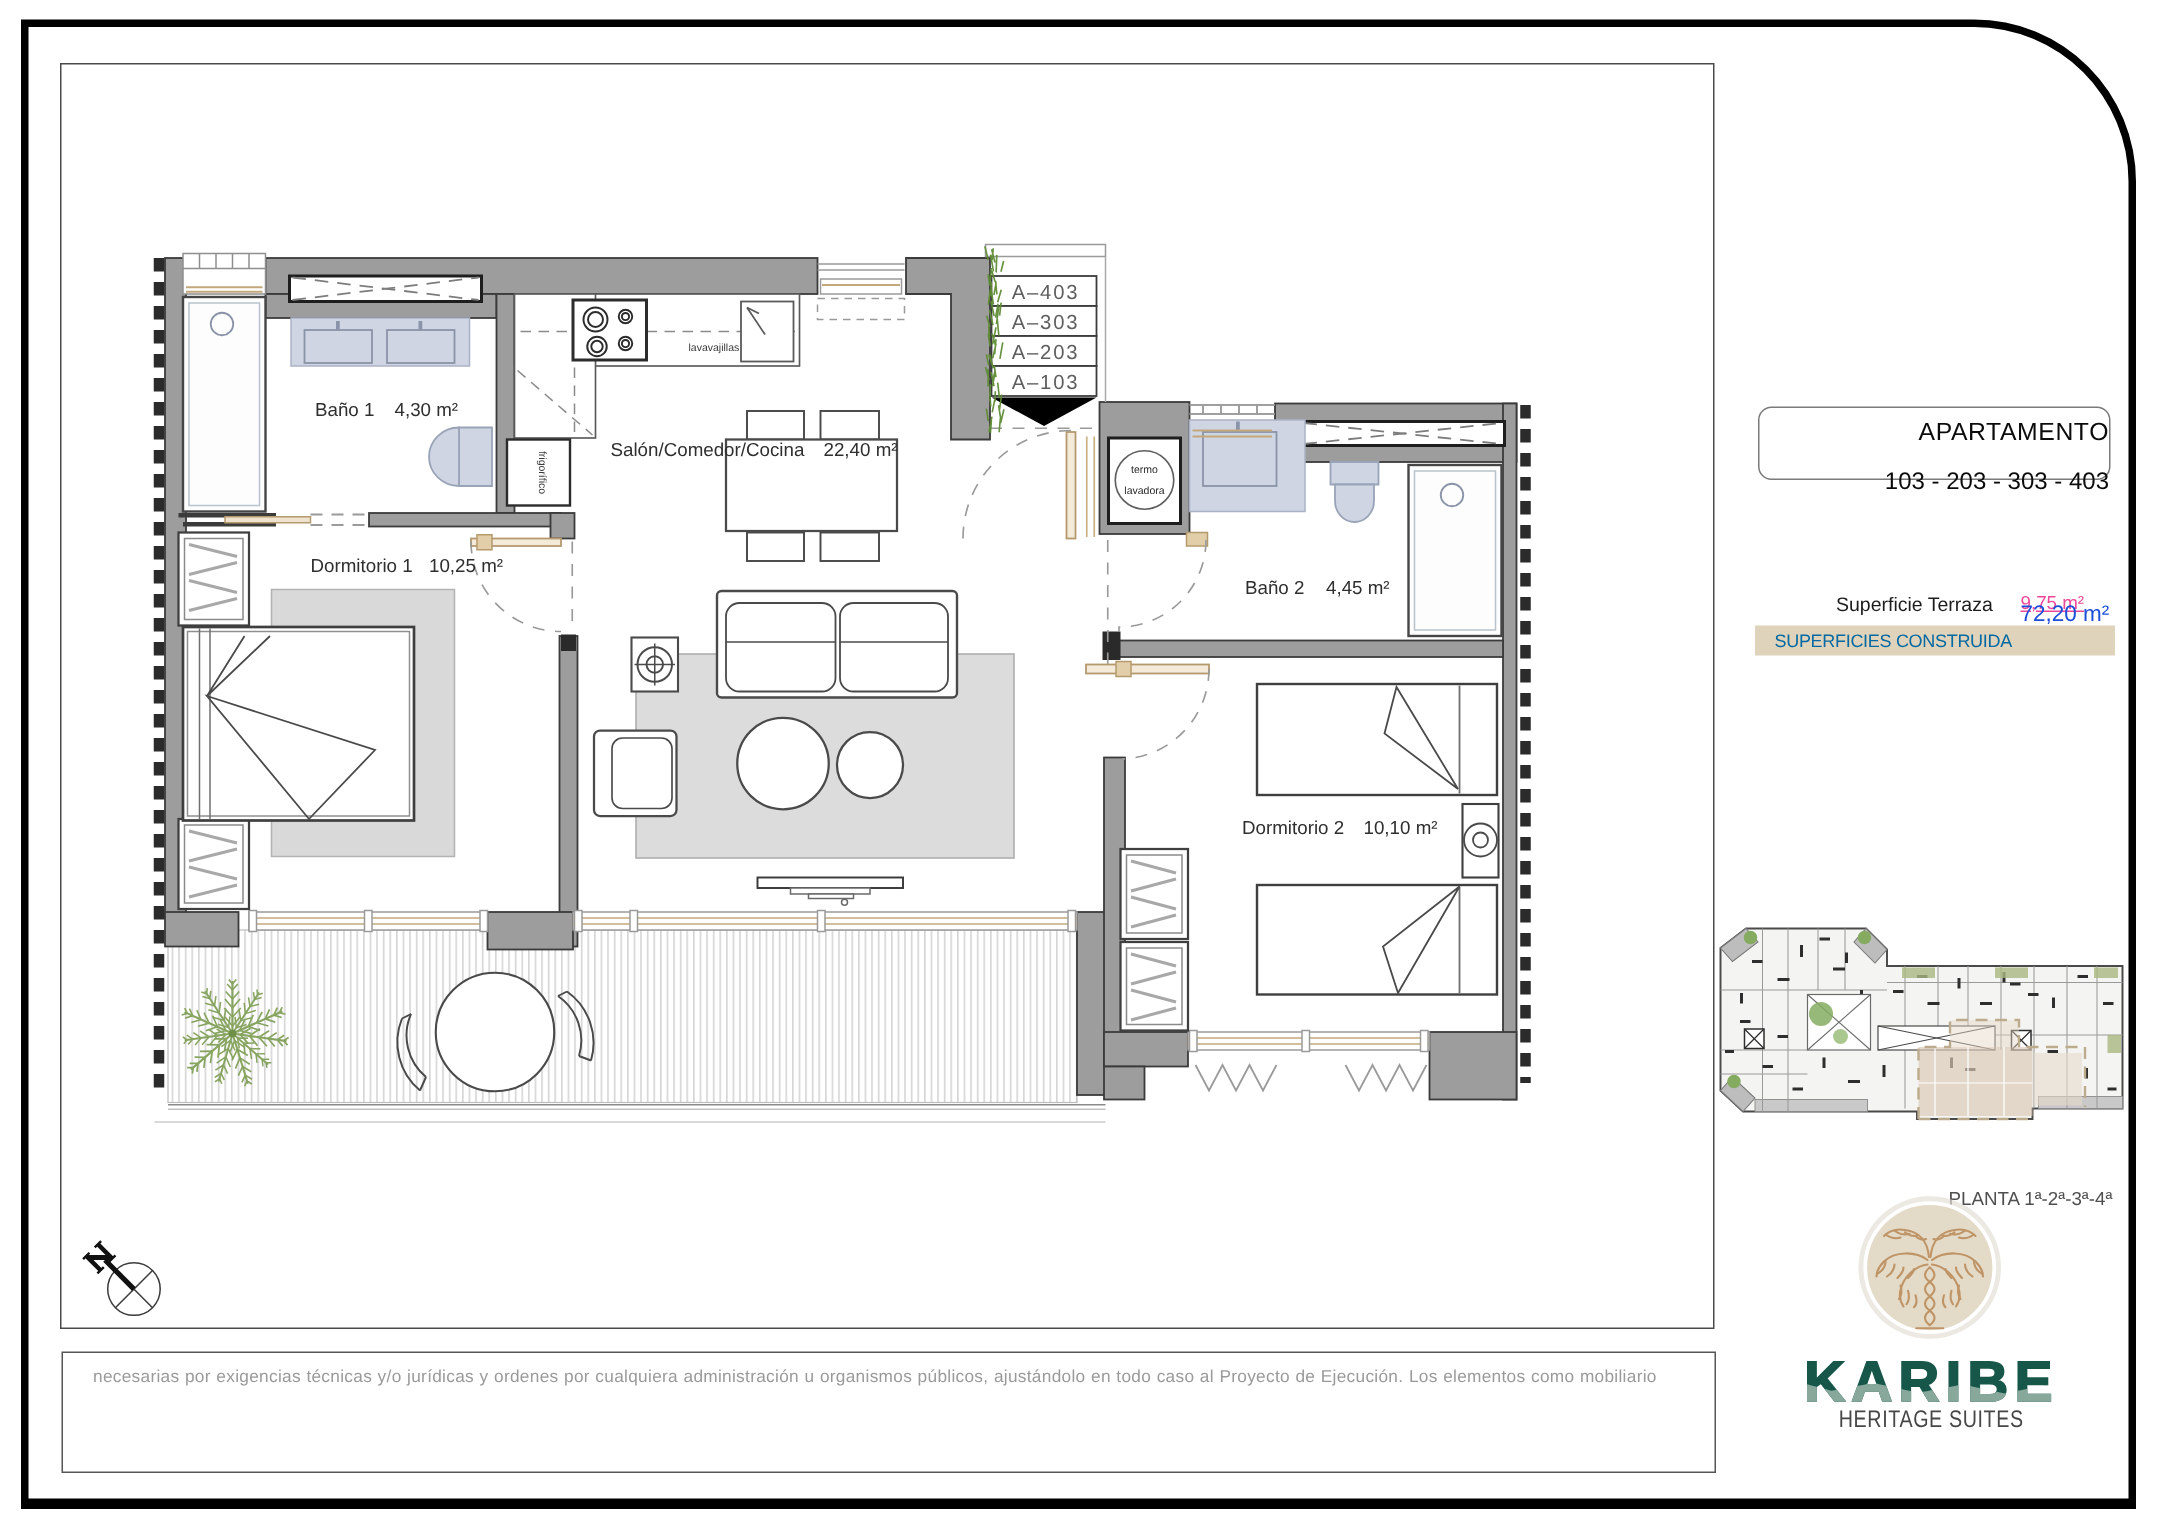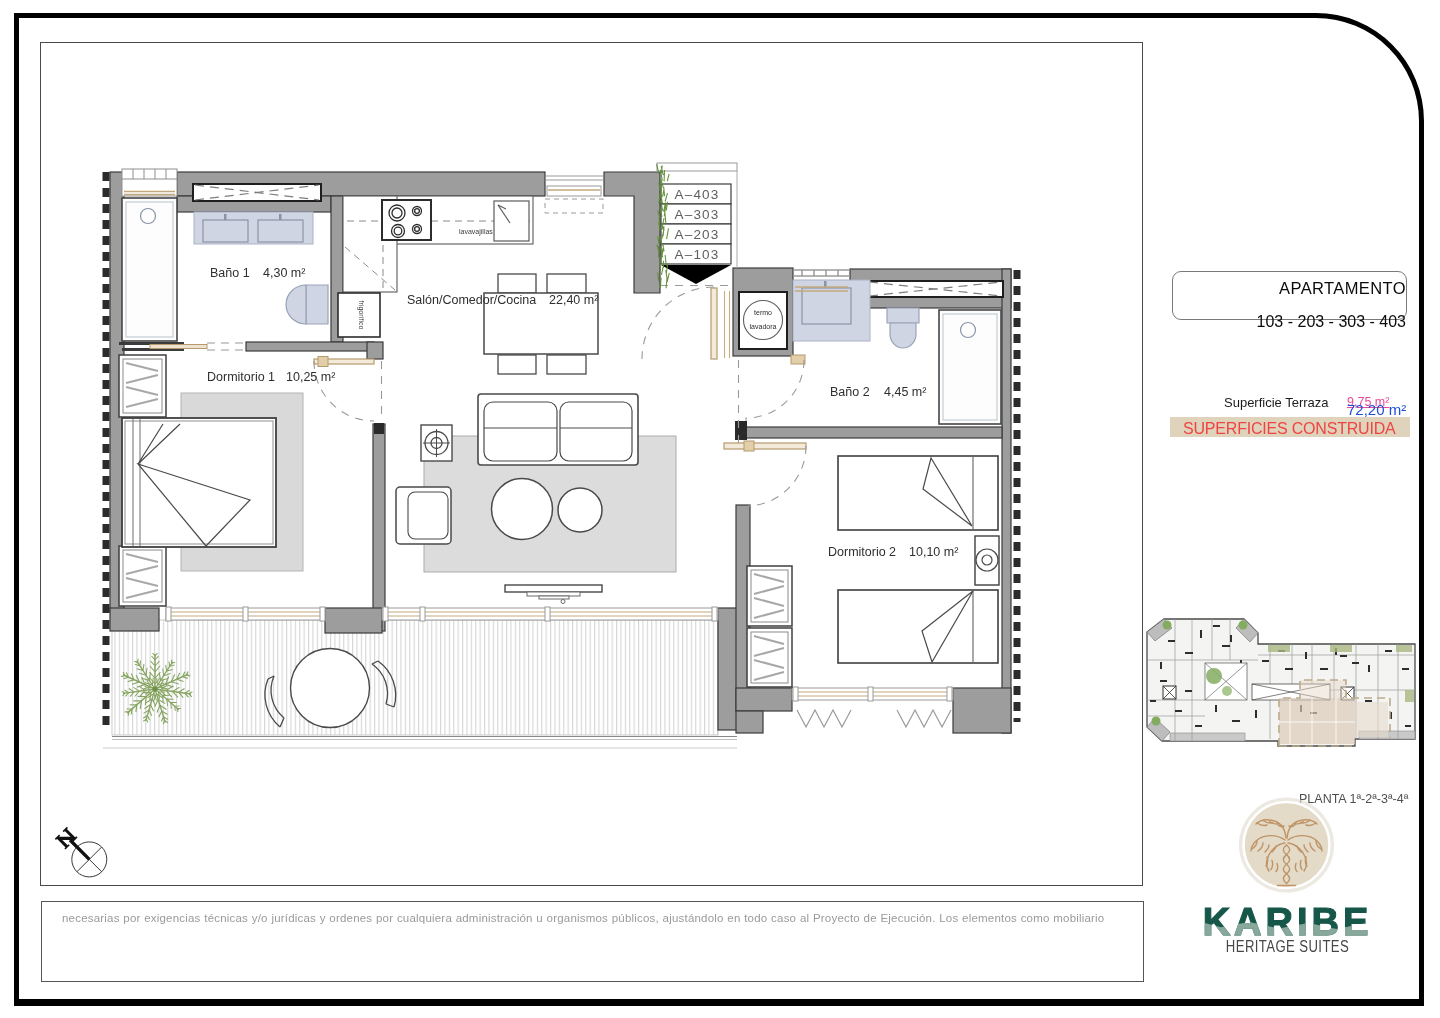--- a/index.html
+++ b/index.html
@@ -22,21 +22,21 @@
 
 <div class="abs" style="left:1172px;top:271px;width:233px;height:47px;border:1px solid #7a7a7a;border-radius:9px;text-align:right;color:#0b0b0b;">
 <div style="font-size:16.5px;margin-top:7px;letter-spacing:0.4px;">APARTAMENTO</div>
 <div style="font-size:16px;margin-top:15px;">103 - 203 - 303 - 403</div>
 </div>
 
 <div class="abs" style="left:1183px;top:395px;width:200px;font-size:13px;color:#1c1c1c;margin-left:41px;">Superficie Terraza</div>
 <div class="abs" style="left:1347px;top:395px;font-size:12.5px;color:#ec4899;text-decoration:underline;">9,75 m²</div>
 
 <div class="abs" style="left:1170px;top:417px;width:240px;height:20px;background:#e0d3bb;"></div>
-<div class="abs" style="left:1183px;top:420px;font-size:16px;letter-spacing:-0.2px;color:#ef4444;">SUPERFICIES CONSTRUIDA</div>
+<div class="abs" style="left:1183px;top:420px;font-size:12px;letter-spacing:-0.2px;color:#0369a1;">SUPERFICIES CONSTRUIDA</div>
 <div class="abs" style="left:1347px;top:401px;font-size:15px;color:#1d4ed8;">72,20 m²</div>
 
 <div class="abs" style="left:1299px;top:752px;font-size:12.5px;color:#4f4f4f;margin-top:40px;">PLANTA 1ª-2ª-3ª-4ª</div>
 
 <div class="abs" style="left:1200px;top:901px;width:175px;text-align:center;font-size:38px;font-weight:bold;color:#17574a;letter-spacing:4px;-webkit-text-stroke:1.1px #17574a;" id="karibe">KARIBE</div>
 <div class="abs" style="left:1200px;top:901px;width:175px;text-align:center;font-size:38px;font-weight:bold;color:#87a89b;letter-spacing:4px;-webkit-text-stroke:1.1px #87a89b;clip-path:polygon(0 48%,12% 61%,28% 49%,45% 64%,62% 51%,78% 65%,100% 47%,100% 100%,0 100%);">KARIBE</div>
 <div class="abs" style="left:1200px;top:938px;width:175px;text-align:center;font-size:16px;color:#474747;transform:scaleX(0.82);letter-spacing:0.5px;">HERITAGE SUITES</div>
 
 <svg class="abs" style="left:0;top:0" width="1440" height="1018" viewBox="0 0 1440 1018">
 <defs>

